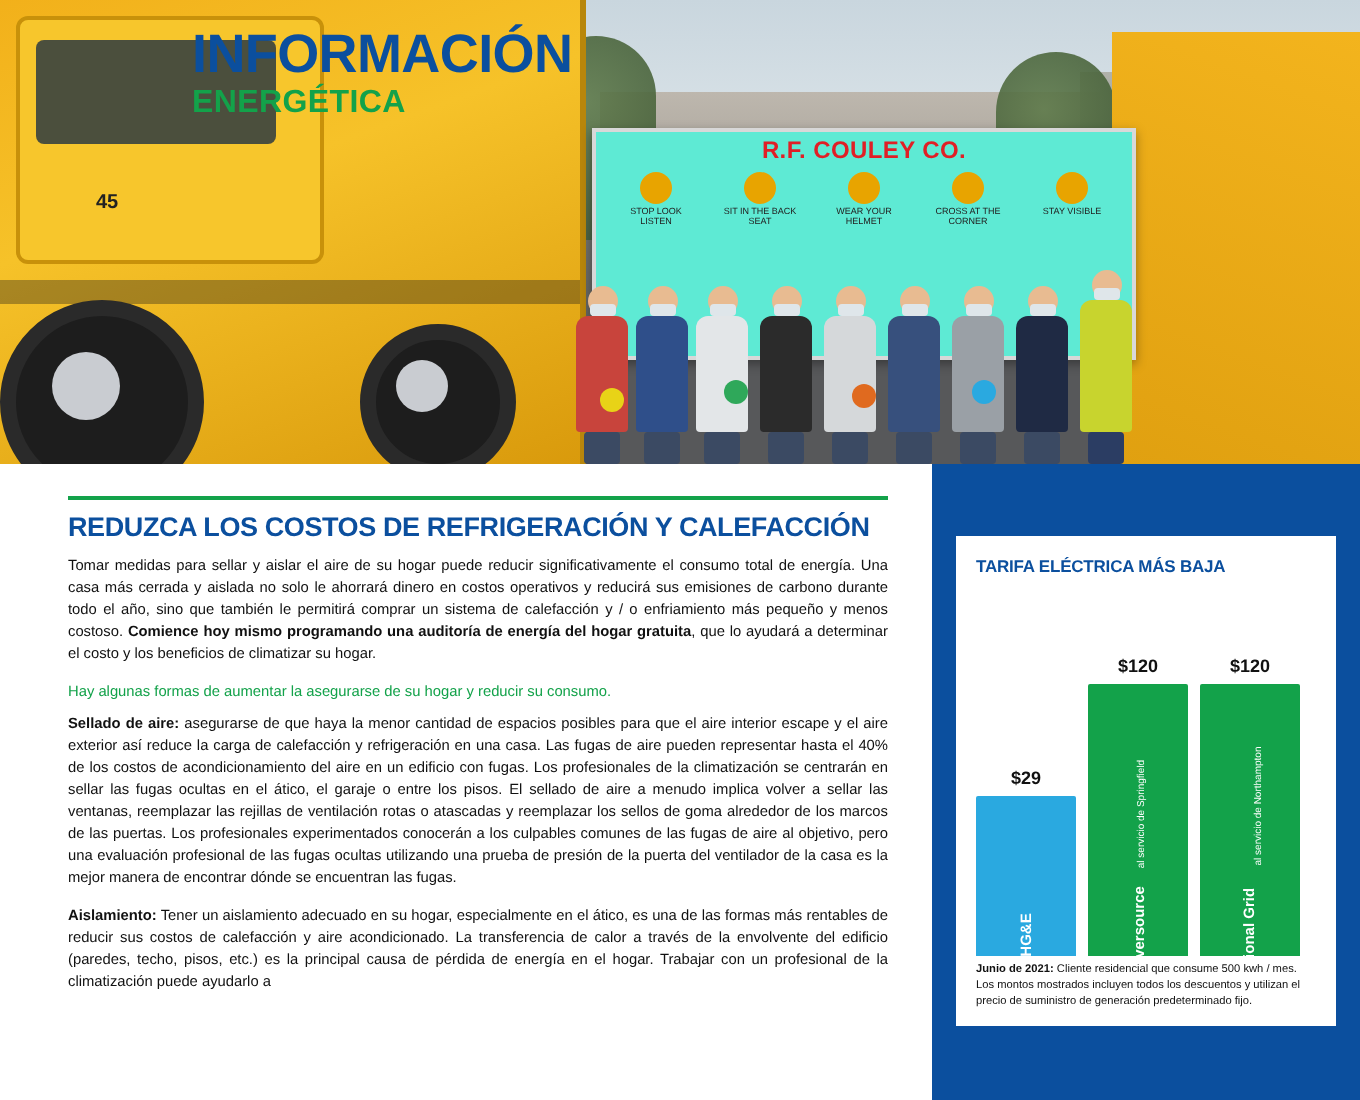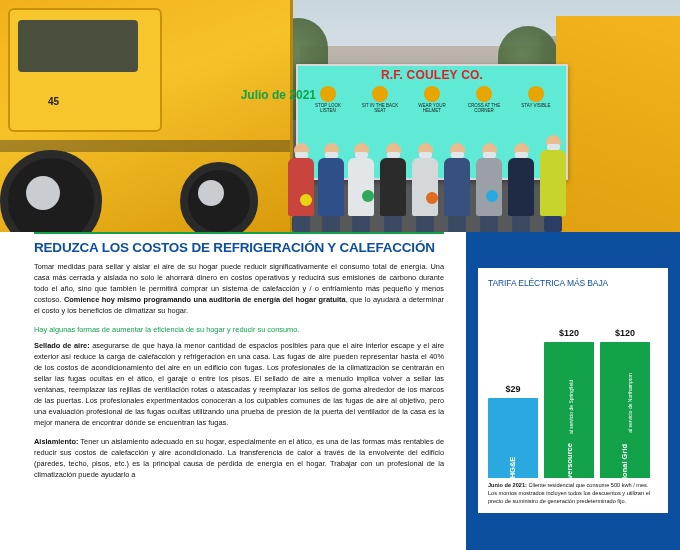--- a/index.html
+++ b/index.html
@@ -70,33 +70,33 @@
   .hero-text{position:absolute;left:96px;top:14px;width:220px;}
   .h-info{font-size:27px;font-weight:bold;color:#0b4f9e;letter-spacing:-.3px;line-height:1;}
   .h-ener{font-size:16px;font-weight:bold;color:#13a24a;letter-spacing:.2px;margin-top:2px;}
   .h-date{position:absolute;left:96px;top:88px;width:220px;text-align:right;
        font-size:12px;font-weight:bold;color:#13a24a;}
   .h-sub{position:absolute;left:86px;top:106px;width:230px;text-align:right;
        font-size:8.5px;color:#1b3c5e;line-height:1.3;}
 
   
   .content{position:absolute;left:0;top:232px;width:680px;height:318px;background:#fff;}
-  .left-col{position:absolute;left:34px;top:0;width:410px;}
+  .left-col{position:absolute;left:34px;top:16px;width:410px;}
   .rule{height:2px;background:#13a24a;width:410px;}
   .sec-title{font-size:13.5px;font-weight:bold;color:#0b4f9e;margin:6px 0 6px 0;letter-spacing:-.2px;}
   .p{font-size:7.4px;line-height:1.5;color:#111;text-align:justify;margin:0 0 7px 0;}
   .p b{font-weight:bold;}
   .green{color:#13a24a;font-size:7.4px;line-height:1.5;margin:0 0 5px 0;}
   .run-head{font-weight:bold;}
 
   
   .rail{position:absolute;left:466px;top:0px;width:214px;height:318px;background:#0b4f9e;}
   .rail-title{color:#fff;font-size:11.5px;font-weight:bold;letter-spacing:.2px;padding:14px 0 0 14px;}
   .rail-card{position:absolute;left:12px;top:36px;width:190px;height:245px;background:#fff;}
-  .card-h{font-size:8.5px;font-weight:normal;color:#0b4f9e;padding:10px 16px 0 10px;letter-spacing:-.1px;}
+  .card-h{font-size:8.5px;font-weight:bold;color:#0b4f9e;padding:10px 16px 0 10px;letter-spacing:-.1px;}
   .chart{position:absolute;left:10px;top:28px;width:172px;height:182px;}
   .bars{position:absolute;left:0;bottom:0;width:172px;height:160px;display:flex;align-items:flex-end;gap:6px;}
   .bar-wrap{width:50px;position:relative;display:flex;flex-direction:column;justify-content:flex-end;height:160px;}
   .bar-val{position:absolute;left:0;width:50px;text-align:center;font-size:9px;font-weight:bold;color:#111;}
   .bar{width:50px;background:#2aa9e0;border-radius:1px 1px 0 0;position:relative;overflow:hidden;}
   .bar.b2,.bar.b3{background:#13a24a;}
   .bar-lab{position:absolute;left:0;bottom:6px;width:50px;text-align:center;
        font-size:7.5px;font-weight:bold;color:#fff;}
   .bar-lab span{display:inline-block;transform:rotate(-90deg);transform-origin:center;white-space:nowrap;}
   .foot{position:absolute;left:10px;bottom:8px;width:170px;font-size:5.6px;line-height:1.45;color:#111;}
@@ -213,32 +213,35 @@
             <div class="body" style="background:#c8d42e;height:66px;"></div>
             <div class="legs" style="background:#2b3d63;"></div>
           </div>
         <div class="ball" style="left:14px;top:74px;background:#e8d317;"></div>
         <div class="ball" style="left:76px;top:70px;background:#2fa85a;"></div>
         <div class="ball" style="left:140px;top:72px;background:#e06a1f;"></div>
         <div class="ball" style="left:200px;top:70px;background:#2aa9e0;"></div>
       </div>
     </div>
 
-    <div class="h-date">Julio de 2021</div>
+    <div class="hero-text">
+      <div class="h-info">INFORMACIÓN</div>
+      <div class="h-ener">ENERGÉTICA</div>
+    </div>
   </div>
 
   <div class="content">
 
     <div class="left-col">
       <div class="rule"></div>
       <div class="sec-title">REDUZCA LOS COSTOS DE REFRIGERACIÓN Y CALEFACCIÓN</div>
 
       <p class="p"><span>Tomar medidas para sellar y aislar el aire de su hogar puede reducir significativamente el consumo total de energía. Una casa más cerrada y aislada no solo le ahorrará dinero en costos operativos y reducirá sus emisiones de carbono durante todo el año, sino que también le permitirá comprar un sistema de calefacción y / o enfriamiento más pequeño y menos costoso. </span><b>Comience hoy mismo programando una auditoría de energía del hogar gratuita</b><span>, que lo ayudará a determinar el costo y los beneficios de climatizar su hogar.</span></p>
 
-      <p class="green">Hay algunas formas de aumentar la eficiencia de su hogar y reducir su consumo.</p>
+      <p class="green">Hay algunas formas de aumentar la asegurarse de su hogar y reducir su consumo.</p>
 
       <p class="p"><b class="run-head">Sellado de aire:</b><span> asegurarse de que haya la menor cantidad de espacios posibles para que el aire interior escape y el aire exterior así reduce la carga de calefacción y refrigeración en una casa. Las fugas de aire pueden representar hasta el 40% de los costos de acondicionamiento del aire en un edificio con fugas. Los profesionales de la climatización se centrarán en sellar las fugas ocultas en el ático, el garaje o entre los pisos. El sellado de aire a menudo implica volver a sellar las ventanas, reemplazar las rejillas de ventilación rotas o atascadas y reemplazar los sellos de goma alrededor de los marcos de las puertas. Los profesionales experimentados conocerán a los culpables comunes de las fugas de aire al objetivo, pero una evaluación profesional de las fugas ocultas utilizando una prueba de presión de la puerta del ventilador de la casa es la mejor manera de encontrar dónde se encuentran las fugas.</span></p>
 
       <p class="p"><b class="run-head">Aislamiento:</b><span> Tener un aislamiento adecuado en su hogar, especialmente en el ático, es una de las formas más rentables de reducir sus costos de calefacción y aire acondicionado. La transferencia de calor a través de la envolvente del edificio (paredes, techo, pisos, etc.) es la principal causa de pérdida de energía en el hogar. Trabajar con un profesional de la climatización puede ayudarlo a</span></p>
     </div>
 
     <div class="rail">
 
       <div class="rail-card">
         <div class="card-h">TARIFA ELÉCTRICA MÁS BAJA</div>

